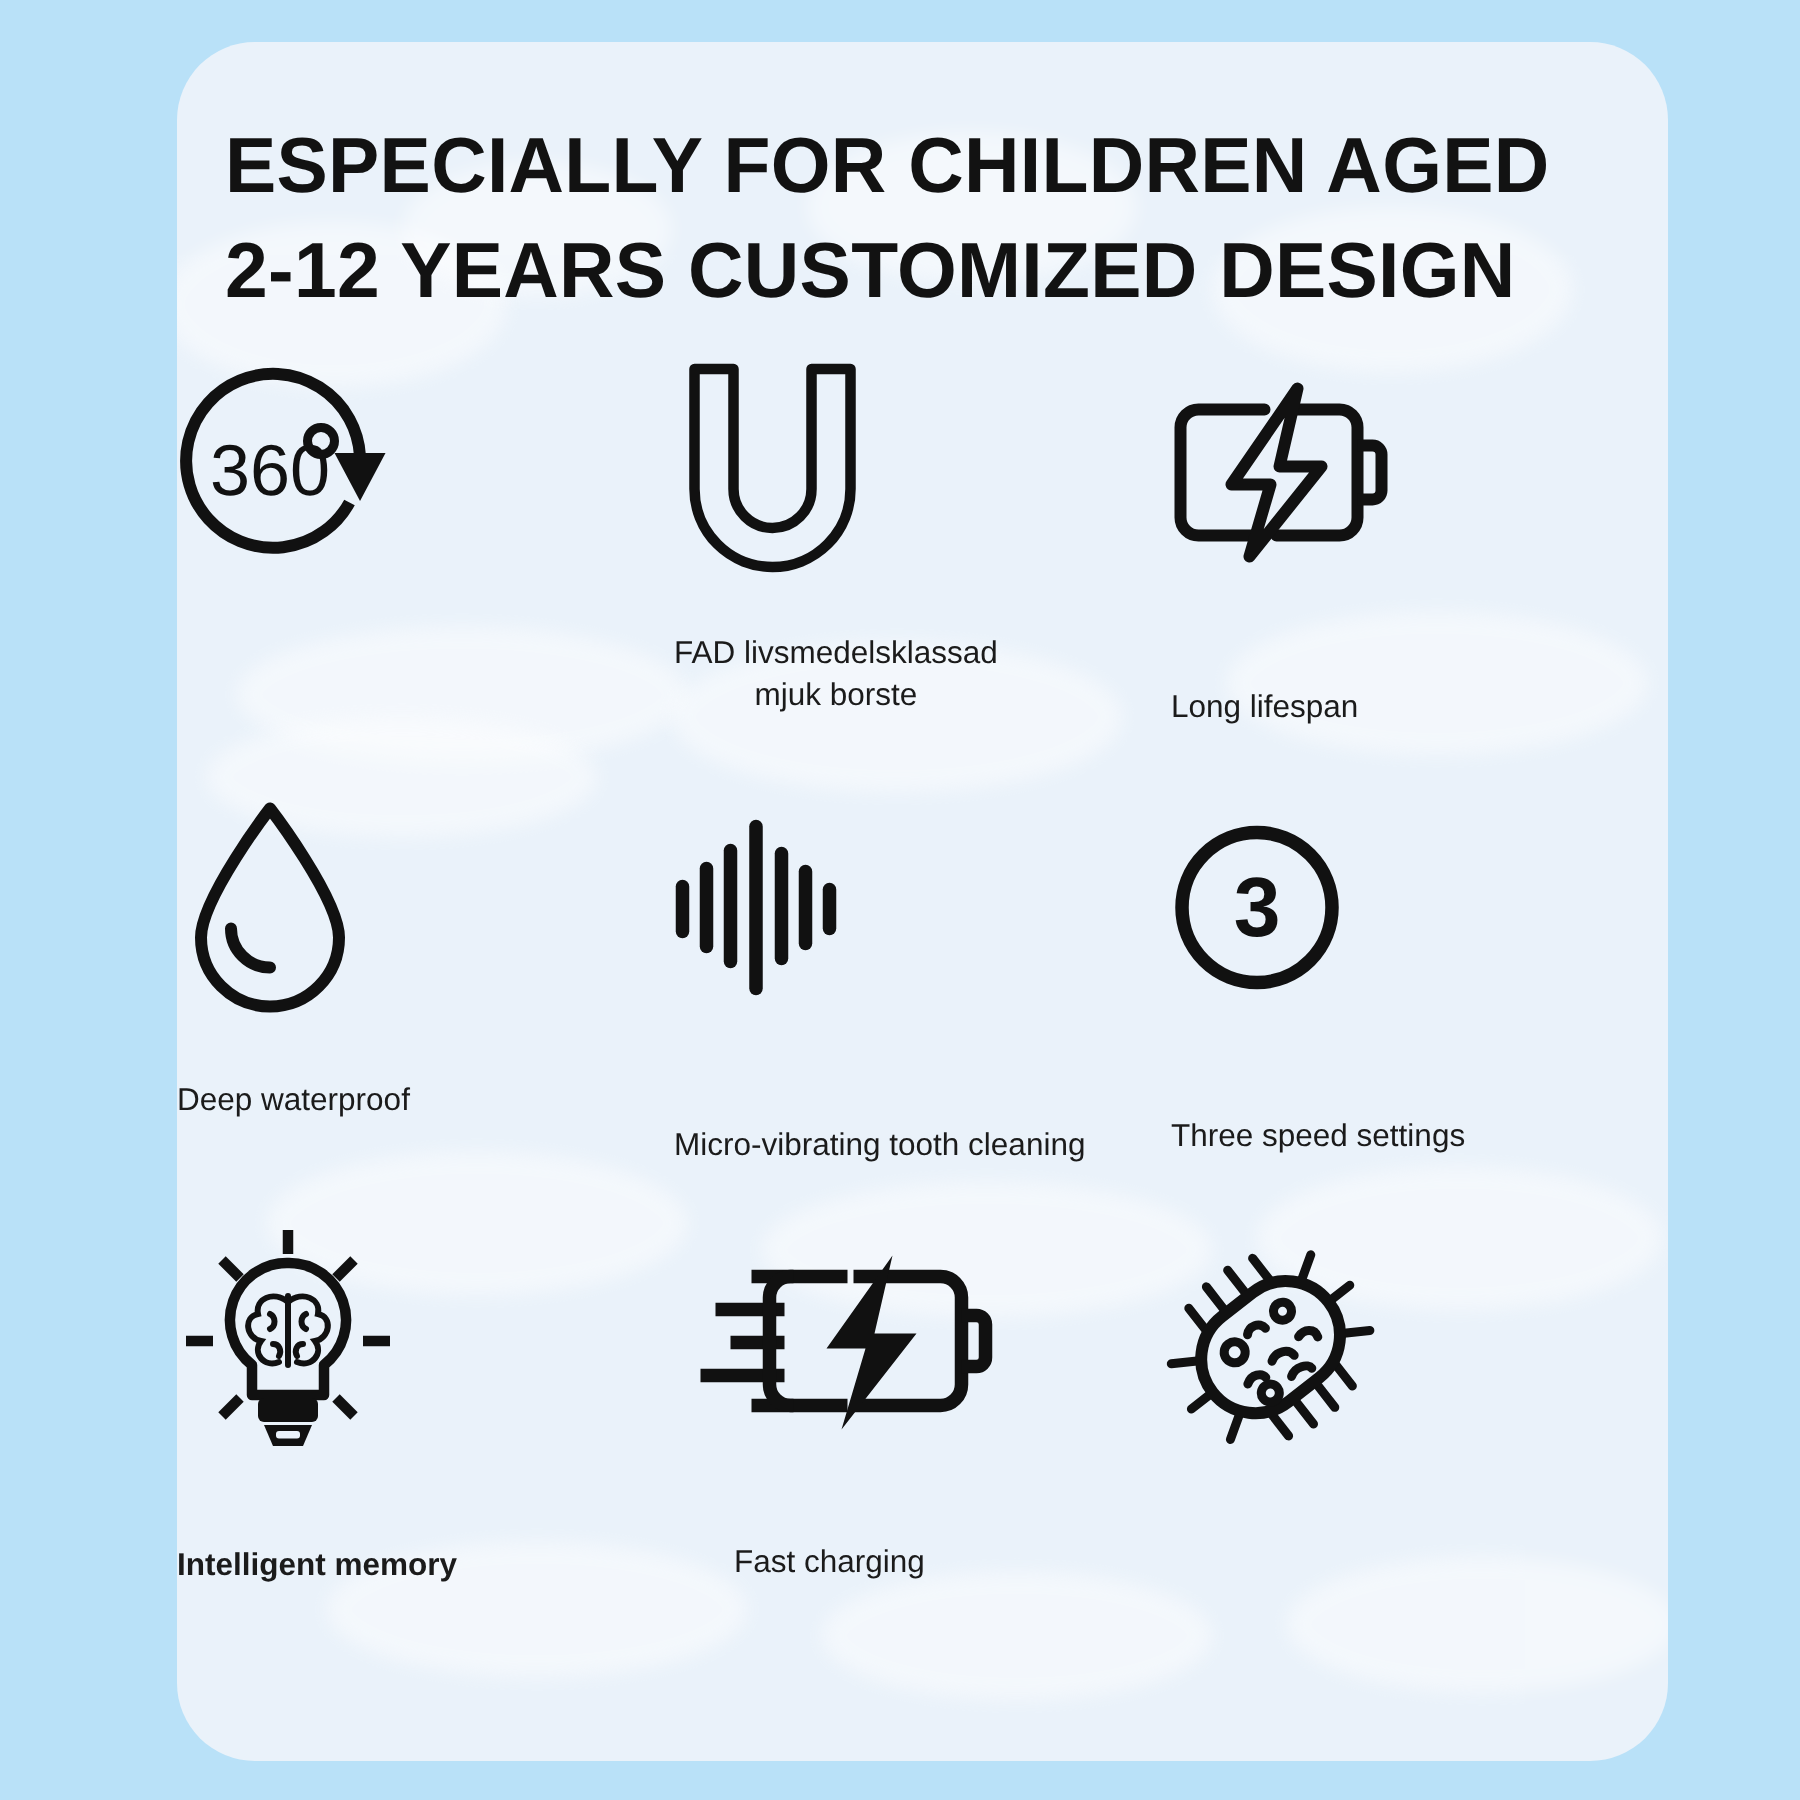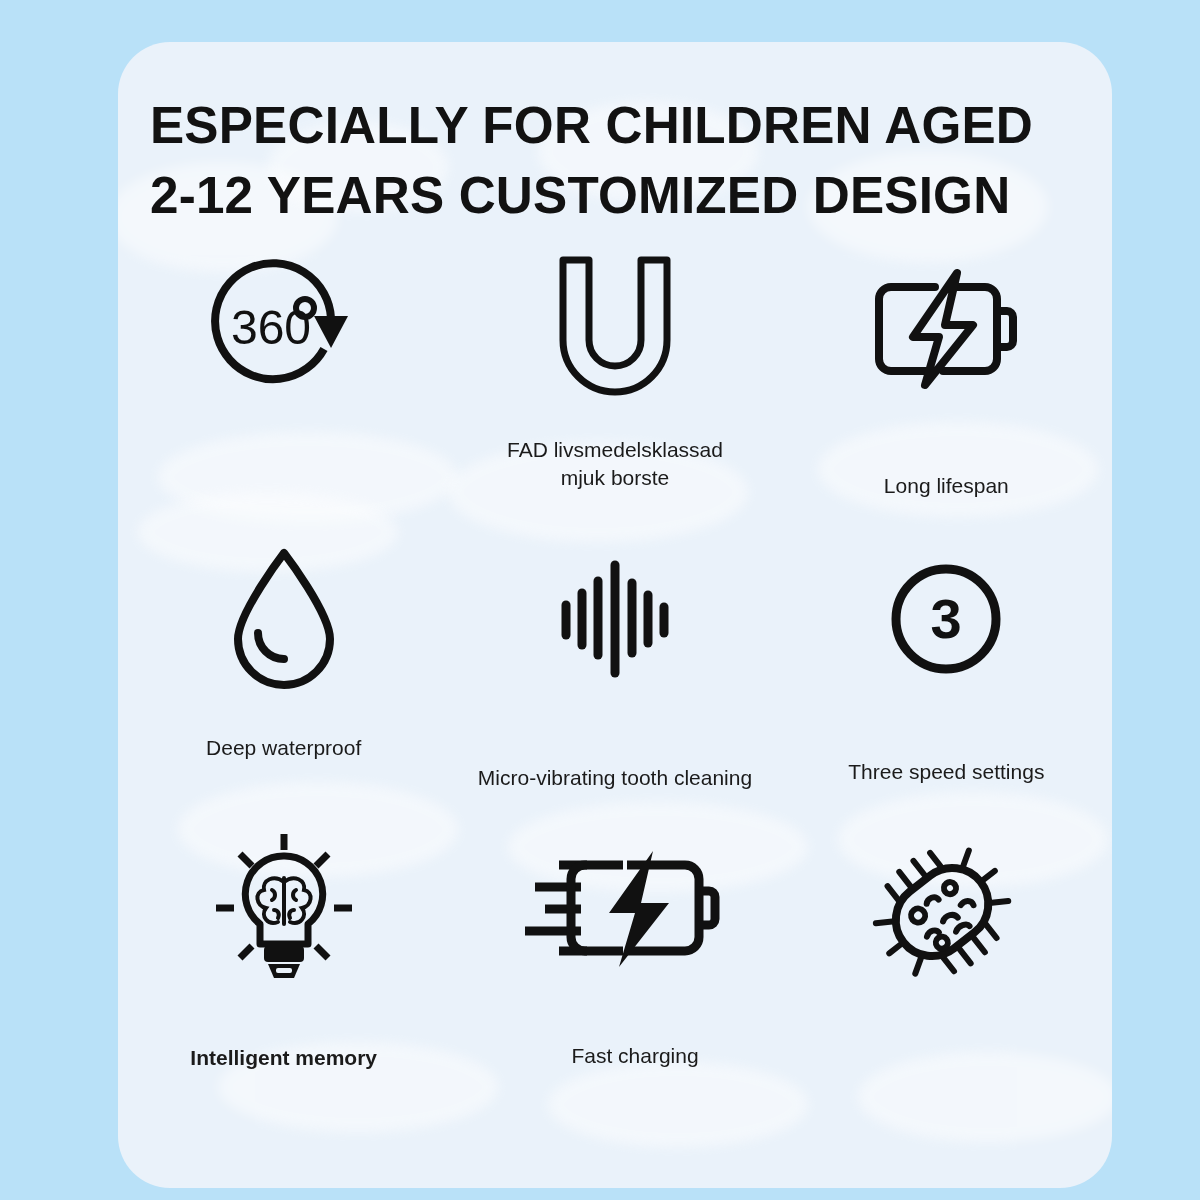--- a/index.html
+++ b/index.html
@@ -14,21 +14,21 @@
   body {
     background: #b9e1f8;
     font-family: "Liberation Sans", "DejaVu Sans", sans-serif;
     position: relative;
   }
 
   
   #feature-card {
     position: absolute;
     left: 118px;
-    top: 42px;
+    top: 28px;
     width: 994px;
     height: 1146px;
     background: #eaf2fa;
     border-radius: 52px;
     overflow: hidden;
   }
 
   
   .cloud {
     position: absolute;
@@ -73,21 +73,21 @@
     width: 994px;
     display: grid;
     grid-template-columns: repeat(3, 1fr);
     grid-template-rows: 290px 290px 300px;
   }
 
   .feature-cell {
     position: relative;
     display: flex;
     flex-direction: column;
-    align-items: center;
+    align-items: flex-start;
   }
 
   .icon-wrap {
     height: 150px;
     display: flex;
     align-items: center;
     justify-content: center;
   }
 
   .feature-label {

